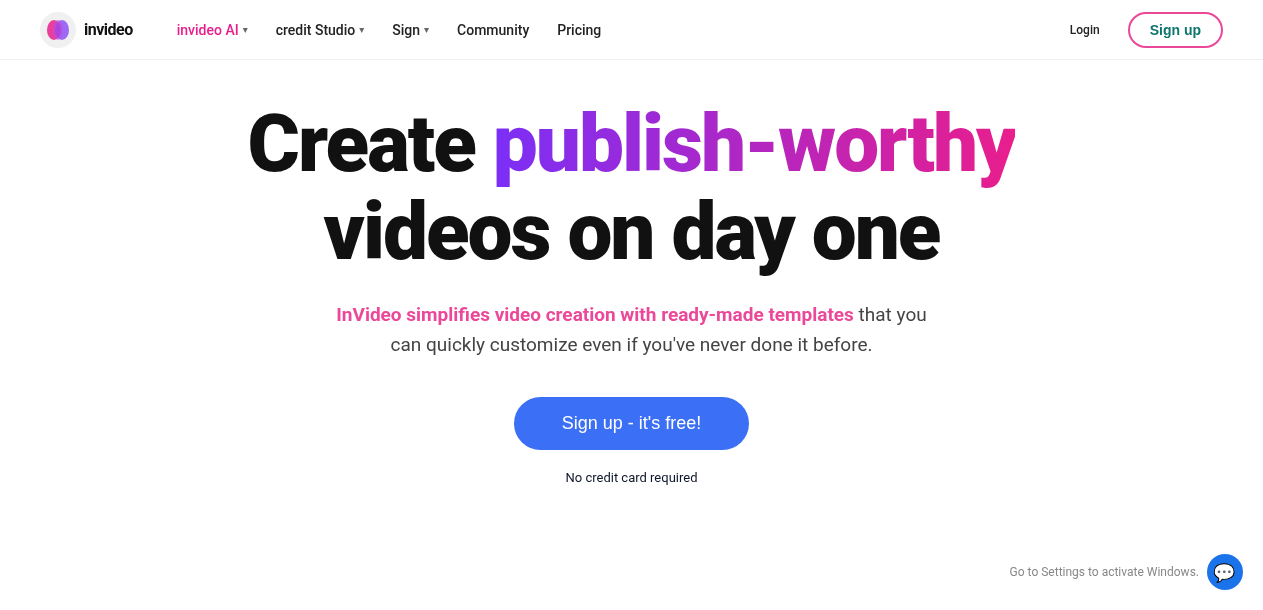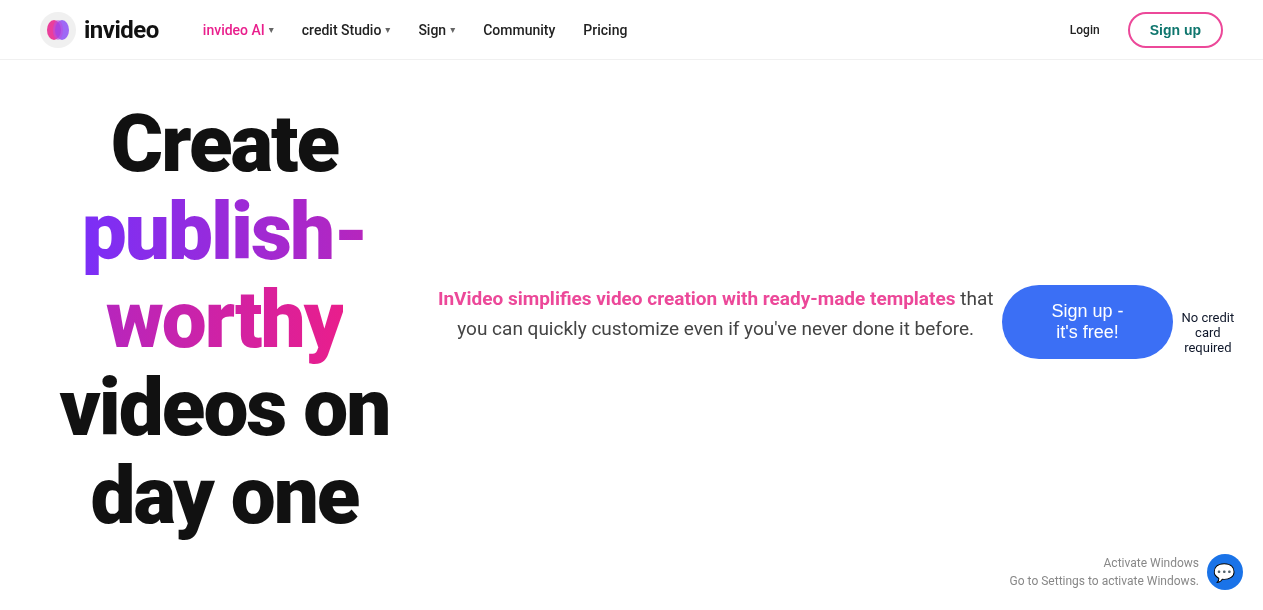--- a/index.html
+++ b/index.html
@@ -33,21 +33,21 @@
       margin-right: 32px;
       text-decoration: none;
     }
 
     .logo-icon {
       width: 36px;
       height: 36px;
     }
 
     .logo-text {
-      font-size: 24px;
+      font-size: 16px;
       font-weight: 700;
       color: #111111;
       letter-spacing: -0.5px;
     }
 
     .nav-links {
       display: flex;
       align-items: center;
       gap: 4px;
       flex: 1;
@@ -96,21 +96,21 @@
       cursor: pointer;
       padding: 8px 20px;
       border: 2px solid #ec4899;
       border-radius: 24px;
       background: transparent;
     }
 
     
     .hero {
       display: flex;
-      flex-direction: row;
+      flex-direction: column;
       align-items: center;
       justify-content: center;
       padding: 40px 20px 20px;
       text-align: center;
     }
 
     .hero-title {
       font-size: 80px;
       font-weight: 900;
       line-height: 1.1;
@@ -243,18 +243,17 @@
   </p>
 
   <button class="cta-button">Sign up - it's free!</button>
 
   <p class="no-credit">No credit card required</p>
 </section>
 
 <div class="windows-watermark">
   <div class="watermark-row">
     <div class="windows-watermark-text">
-      <div>Activate Windows</div>
       <div>Go to Settings to activate Windows.</div>
     </div>
     <div class="windows-chat-icon">💬</div>
   </div>
 </div>
 
 </body></html>

